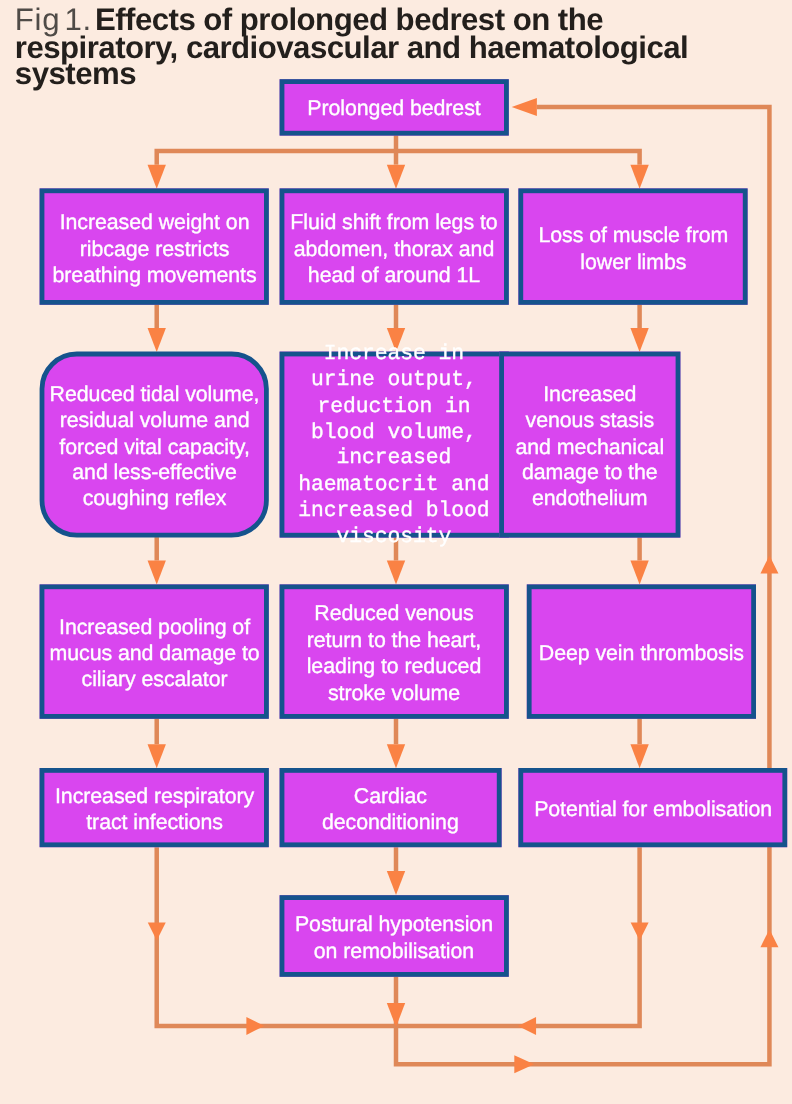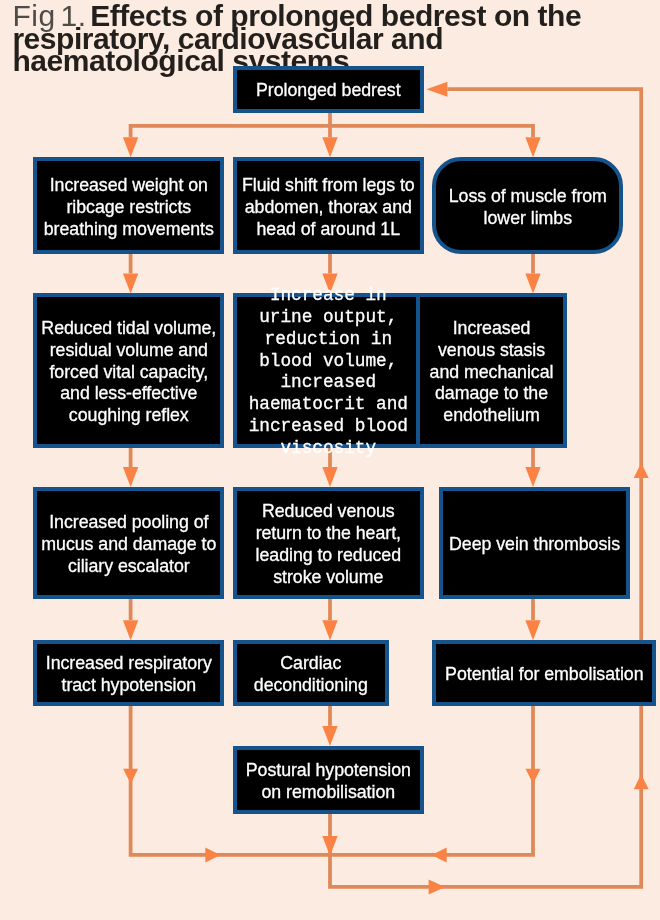--- a/index.html
+++ b/index.html
@@ -1,20 +1,20 @@
 <!DOCTYPE html>
 <html><head>
 <meta charset="utf-8">
 <style>
   html,body{margin:0;padding:0;}
   body{width:660px;height:920px;background:#fcebe0;font-family:"Liberation Sans",sans-serif;overflow:hidden;}
   #root{position:relative;width:660px;height:920px;}
-  .title{position:absolute;left:12.4px;top:5.2px;width:580px;font-size:30px;line-height:22.5px;color:#231f1c;font-weight:700;letter-spacing:-0.45px;}
+  .title{position:absolute;left:12.4px;top:5.2px;width:580px;font-size:26px;line-height:22.5px;color:#231f1c;font-weight:700;letter-spacing:-0.45px;}
   .title .fig{font-weight:400;color:#4f4b47;letter-spacing:0.55px;word-spacing:-4.2px;margin-right:-4.2px;}
-  .box{position:absolute;box-sizing:border-box;background:#000000;border:4px solid #15538c;display:flex;align-items:center;justify-content:center;text-align:center;color:#ffffff;-webkit-text-stroke:0.3px #ffffff;font-size:17.8px;line-height:21.8px;letter-spacing:-0.05px;}
+  .box{position:absolute;box-sizing:border-box;background:#d946ef;border:4px solid #15538c;display:flex;align-items:center;justify-content:center;text-align:center;color:#ffffff;-webkit-text-stroke:0.3px #ffffff;font-size:17.8px;line-height:21.8px;letter-spacing:-0.05px;}
   .box span{display:block;padding:0 3px;position:relative;top:2px;}
   svg.wires{position:absolute;left:0;top:0;width:660px;height:920px;}
 </style>
 </head>
 <body>
 
 <div id="root">
   <div class="title"><span class="fig">Fig 1.</span> <span>Effects of prolonged bedrest on the respiratory, cardiovascular and haematological systems</span></div>
   <svg class="wires" viewBox="0 0 660 920" width="660" height="920">
     <g id="wire-lines">
@@ -62,45 +62,45 @@
   <div id="boxes">
       <div class="box" style="left: 232.8px; top: 66.2px; width: 191px; height: 46.4px;">
         <span>Prolonged bedrest</span>
       </div>
       <div class="box" style="left: 33.3px; top: 157.2px; width: 191px; height: 97px;">
         <span>Increased weight on ribcage restricts breathing movements</span>
       </div>
       <div class="box" style="left: 232.8px; top: 157.2px; width: 191px; height: 97px;">
         <span>Fluid shift from legs to abdomen, thorax and head of around 1L</span>
       </div>
-      <div class="box" style="left: 432.3px; top: 157.2px; width: 191px; height: 97px; border-radius: 29px;">
+      <div class="box" style="left: 432.3px; top: 157.2px; width: 191px; height: 97px;">
         <span>Loss of muscle from lower limbs</span>
       </div>
-      <div class="box" style="left: 33.3px; top: 293.4px; width: 191px; height: 154.2px;">
+      <div class="box" style="left: 33.3px; top: 293.4px; width: 191px; height: 154.2px; border-radius: 31px;">
         <span>Reduced tidal volume, residual volume and forced vital capacity, and less-effective coughing reflex</span>
       </div>
       <div class="box" style="left: 232.8px; top: 293.4px; width: 191px; height: 154.2px; font-family: Liberation Mono, monospace;">
         <span>Increase in urine output, reduction in blood volume, increased haematocrit and increased blood viscosity</span>
       </div>
       <div class="box" style="left: 416px; top: 293.4px; width: 151px; height: 154.2px;">
         <span>Increased venous stasis and mechanical damage to the endothelium</span>
       </div>
       <div class="box" style="left: 33.3px; top: 487.1px; width: 191px; height: 111.6px;">
         <span>Increased pooling of mucus and damage to ciliary escalator</span>
       </div>
       <div class="box" style="left: 232.8px; top: 487.1px; width: 191px; height: 111.6px;">
         <span>Reduced venous return to the heart, leading to reduced stroke volume</span>
       </div>
       <div class="box" style="left: 439px; top: 487.1px; width: 191px; height: 111.6px;">
         <span>Deep vein thrombosis</span>
       </div>
       <div class="box" style="left: 33.3px; top: 640.2px; width: 191px; height: 65.8px;">
-        <span>Increased respiratory tract hypotension</span>
+        <span>Increased respiratory tract infections</span>
       </div>
-      <div class="box" style="left: 232.8px; top: 640.2px; width: 156px; height: 65.8px;">
+      <div class="box" style="left: 232.8px; top: 640.2px; width: 185px; height: 65.8px;">
         <span><i style="font-style:normal">Cardiac</i><br><i style="font-style:normal">deconditioning</i></span>
       </div>
       <div class="box" style="left: 432.3px; top: 640.2px; width: 224px; height: 65.8px;">
         <span>Potential for embolisation</span>
       </div>
       <div class="box" style="left: 232.8px; top: 745.9px; width: 191px; height: 68px;">
         <span>Postural hypotension on remobilisation</span>
       </div>
     </div>
 </div>

